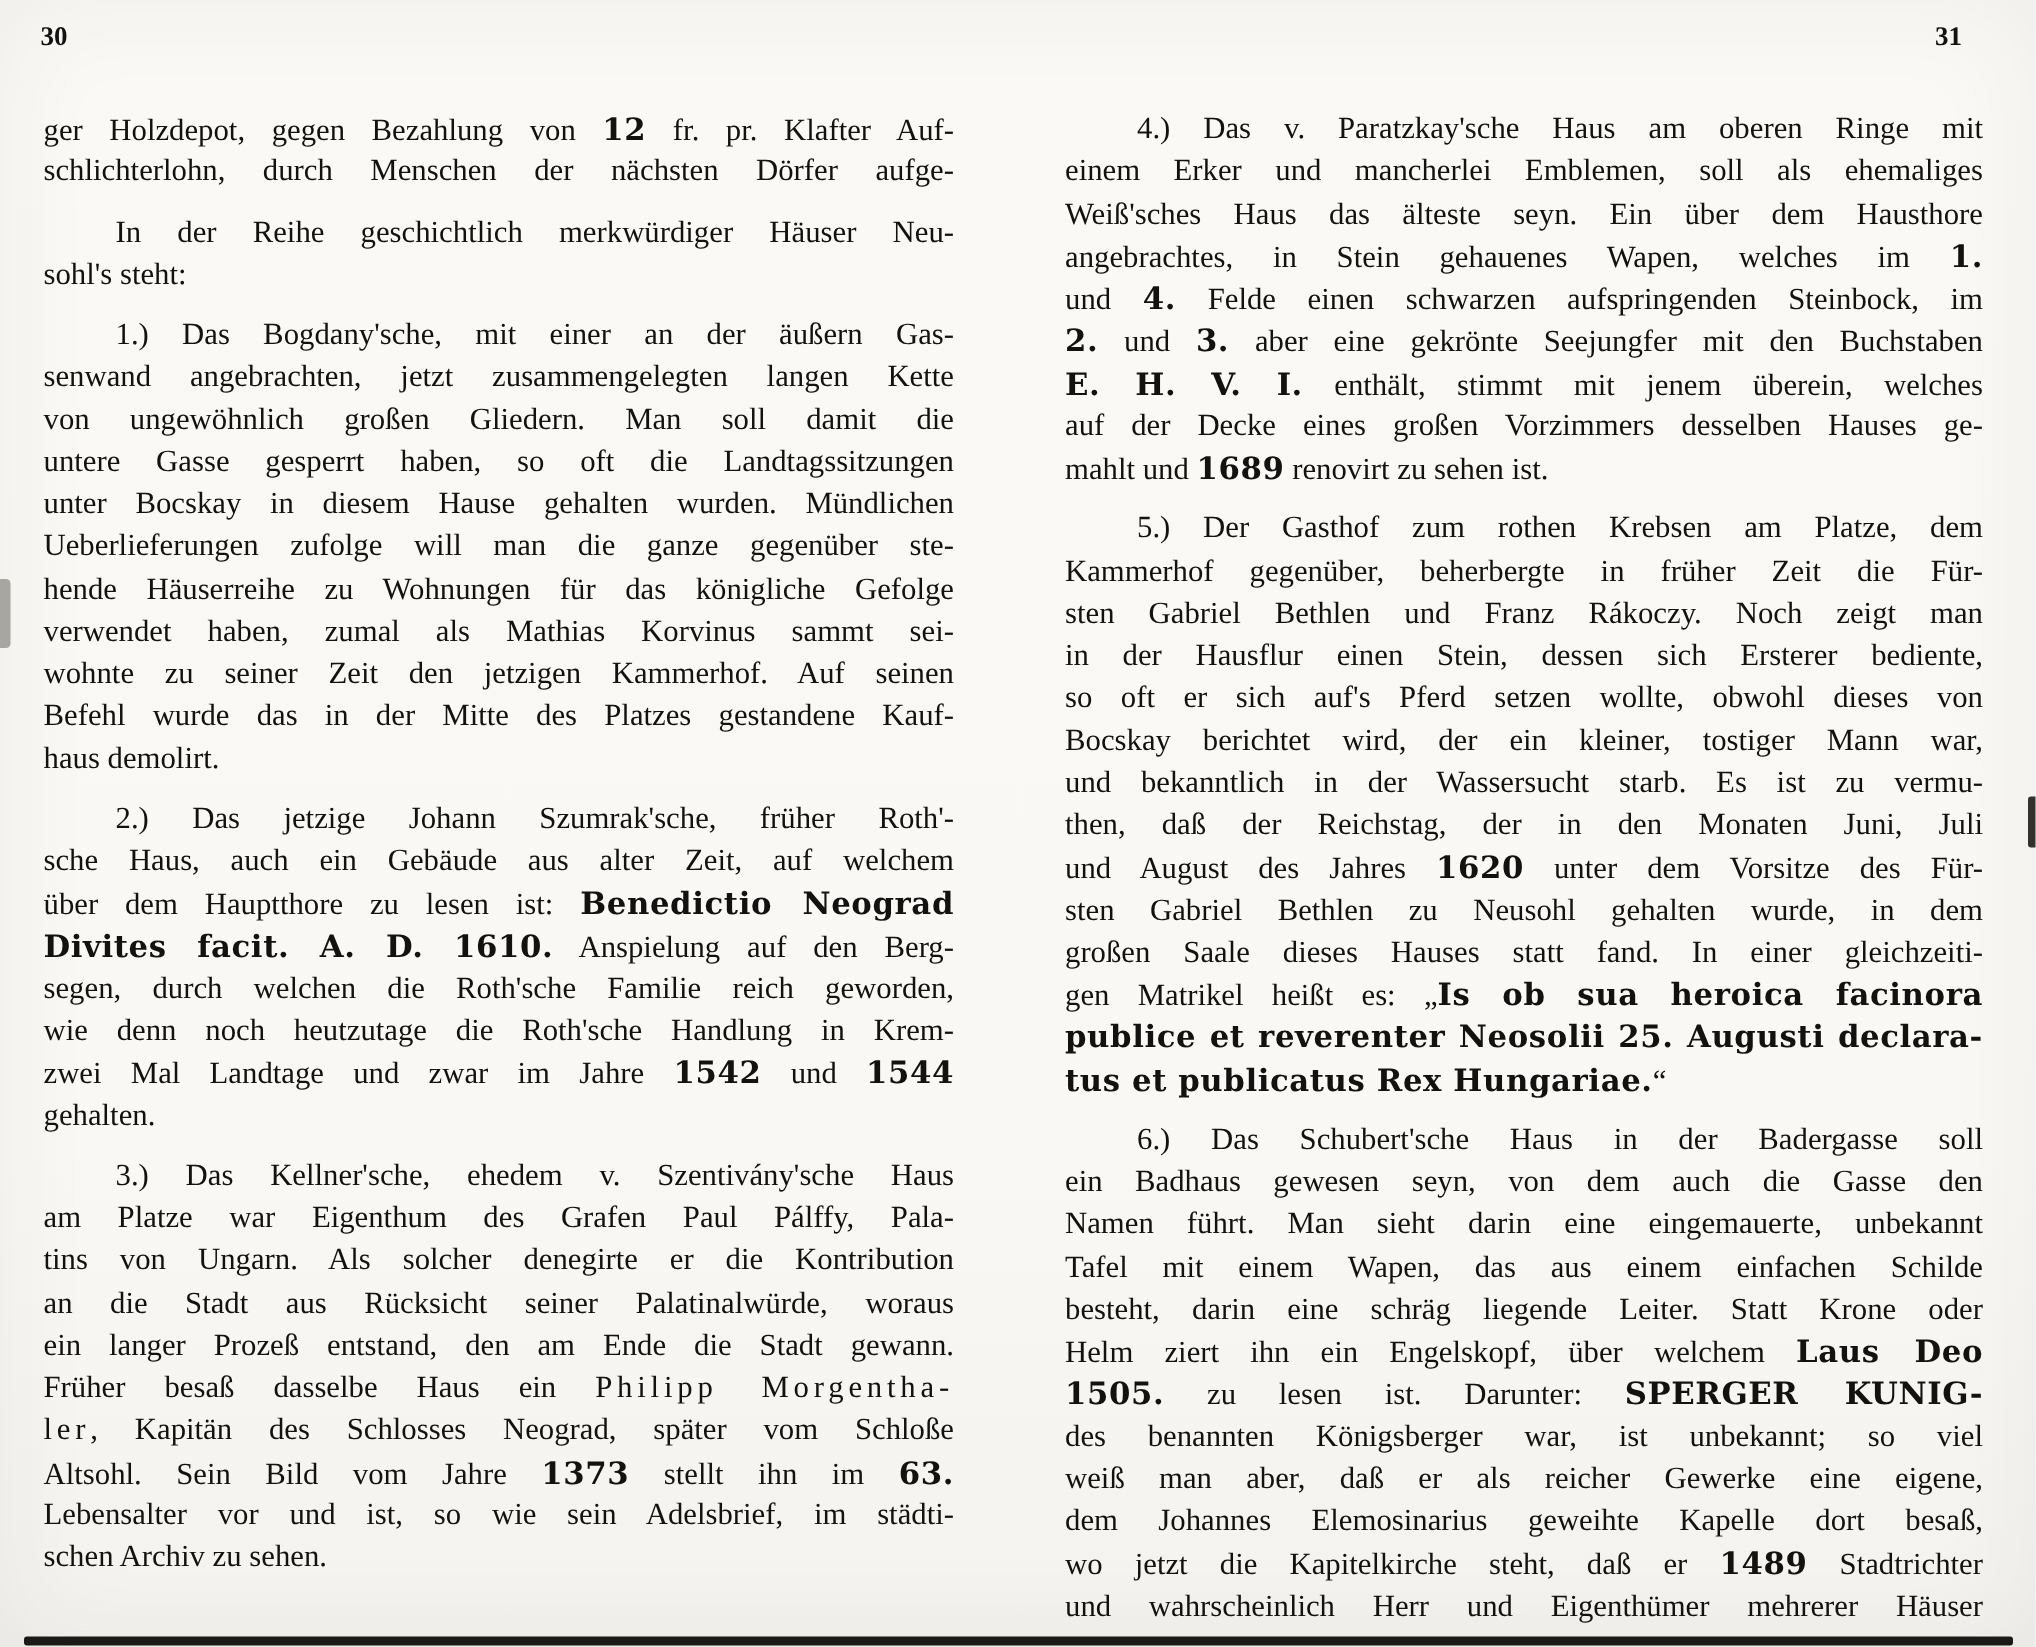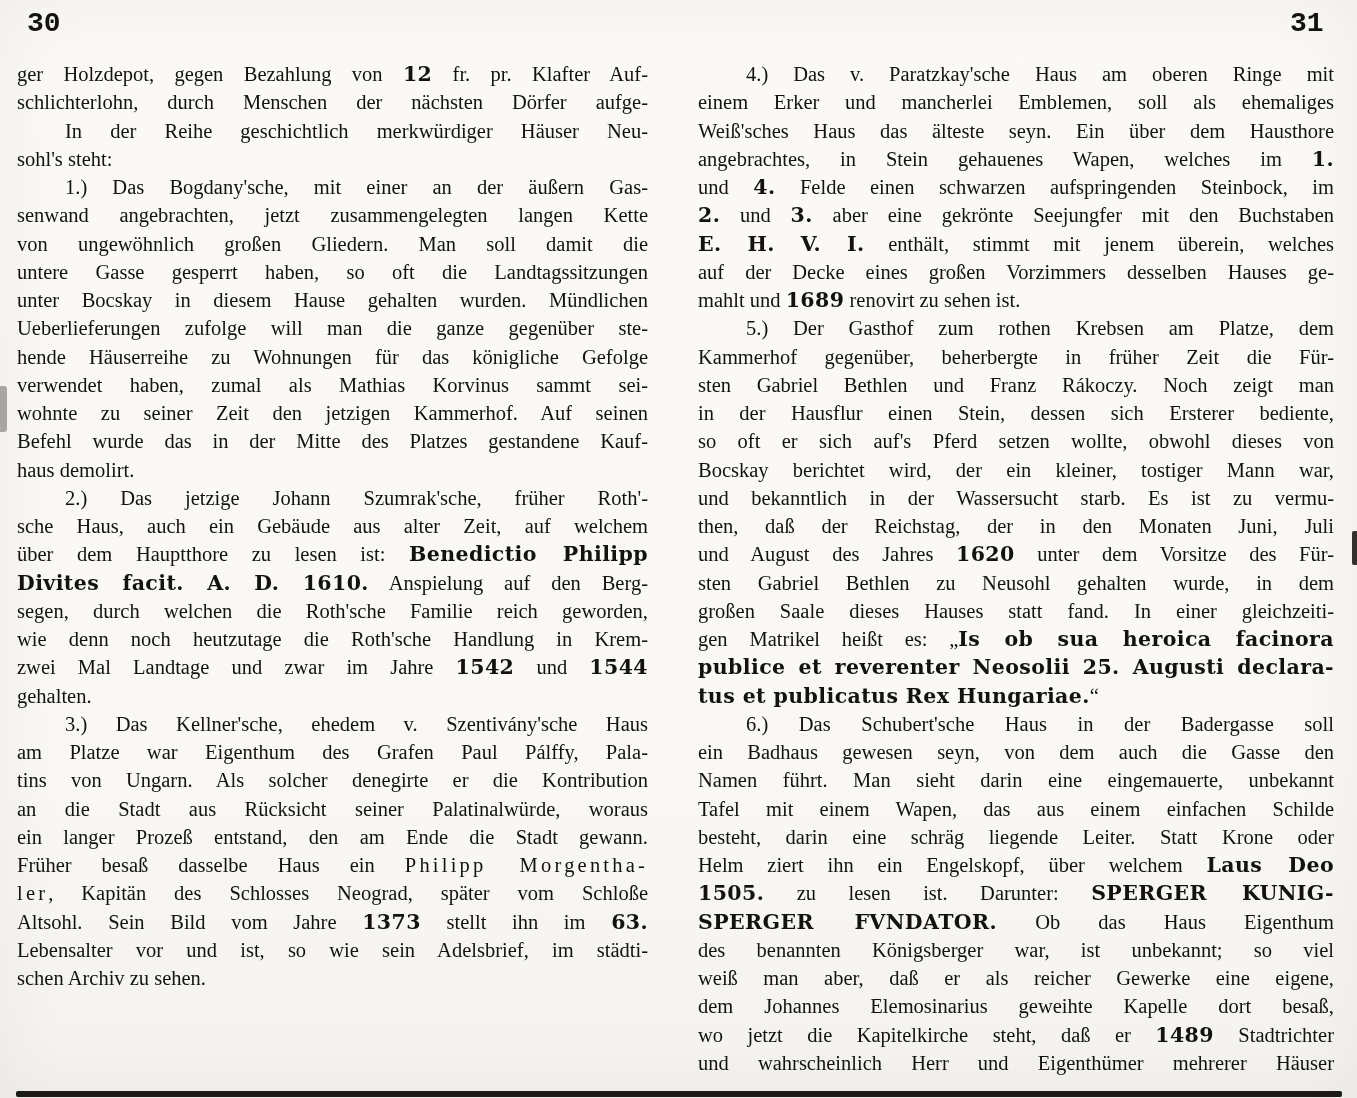--- a/index.html
+++ b/index.html
@@ -9,31 +9,31 @@
     background:linear-gradient(180deg,#faf9f6 0%,#f9f8f5 70%,#f3f2ee 100%);
     font-family:"Liberation Serif", serif;
     color:#131210;
   }
   .vignette{
     position:absolute;inset:0;pointer-events:none;
     box-shadow:inset 0 0 70px rgba(60,55,45,0.06);
   }
   .page-num{
     position:absolute;top:10px;
-    font-family:Liberation Mono, monospace;
-    font-weight:bold;font-size:28px;line-height:28px;
+    font-family:Liberation Serif, serif;
+    font-weight:bold;font-size:18px;line-height:28px;
   }
   .page-num.left{left:27px;}
   .page-num.right{left:1290px;width:52px;}
   .page{
     position:absolute;top:60px;
   }
   .page.left{left:17px;width:631px;}
   .page.right{left:698px;width:636px;}
-  .para{margin:0;padding:0;}
+  .para{margin:12px;padding:0;}
   .line{
     height:28.25px;line-height:28.25px;
     font-size:20.5px;
     text-align:justify;
     text-align-last:justify;
     white-space:nowrap;
     overflow:visible;
   }
   .line.last{text-align-last:left;}
   .line.indent{text-indent:48px;}
@@ -85,21 +85,21 @@
       <div class="line"><span>Ueberlieferungen zufolge will man die ganze gegenüber ste-</span></div>
       <div class="line"><span>hende Häuserreihe zu Wohnungen für das königliche Gefolge</span></div>
       <div class="line"><span>verwendet haben, zumal als Mathias Korvinus sammt sei-</span></div>
       <div class="line"><span>wohnte zu seiner Zeit den jetzigen Kammerhof. Auf seinen</span></div>
       <div class="line"><span>Befehl wurde das in der Mitte des Platzes gestandene Kauf-</span></div>
       <div class="line last"><span>haus demolirt.</span></div>
     </div>
     <div class="para">
       <div class="line indent"><span>2.) Das jetzige Johann Szumrak'sche, früher Roth'-</span></div>
       <div class="line"><span>sche Haus, auch ein Gebäude aus alter Zeit, auf welchem</span></div>
-      <div class="line"><span>über dem Hauptthore zu lesen ist: </span><span class="antiqua">Benedictio Philipp</span></div>
+      <div class="line"><span>über dem Hauptthore zu lesen ist: </span><span class="antiqua">Benedictio Neograd</span></div>
       <div class="line"><span class="antiqua">Divites facit. A. D. 1610.</span><span> Anspielung auf den Berg-</span></div>
       <div class="line"><span>segen, durch welchen die Roth'sche Familie reich geworden,</span></div>
       <div class="line"><span>wie denn noch heutzutage die Roth'sche Handlung in Krem-</span></div>
       <div class="line"><span>zwei Mal Landtage und zwar im Jahre </span><span class="antiqua">1542</span><span> und </span><span class="antiqua">1544</span></div>
       <div class="line last"><span>gehalten.</span></div>
     </div>
     <div class="para">
       <div class="line indent"><span>3.) Das Kellner'sche, ehedem v. Szentivány'sche Haus</span></div>
       <div class="line"><span>am Platze war Eigenthum des Grafen Paul Pálffy, Pala-</span></div>
       <div class="line"><span>tins von Ungarn. Als solcher denegirte er die Kontribution</span></div>
@@ -142,21 +142,20 @@
       <div class="line last"><span class="antiqua">tus et publicatus Rex Hungariae.</span><span>“</span></div>
     </div>
     <div class="para">
       <div class="line indent"><span>6.) Das Schubert'sche Haus in der Badergasse soll</span></div>
       <div class="line"><span>ein Badhaus gewesen seyn, von dem auch die Gasse den</span></div>
       <div class="line"><span>Namen führt. Man sieht darin eine eingemauerte, unbekannt</span></div>
       <div class="line"><span>Tafel mit einem Wapen, das aus einem einfachen Schilde</span></div>
       <div class="line"><span>besteht, darin eine schräg liegende Leiter. Statt Krone oder</span></div>
       <div class="line"><span>Helm ziert ihn ein Engelskopf, über welchem </span><span class="antiqua">Laus Deo</span></div>
       <div class="line"><span class="antiqua">1505.</span><span> zu lesen ist. Darunter: </span><span class="antiqua">SPERGER KUNIG-</span></div>
-      <div class="line"><span class="antiqua">SPERGER FVNDATOR.</span><span> Ob das Haus Eigenthum</span></div>
       <div class="line"><span>des benannten Königsberger war, ist unbekannt; so viel</span></div>
       <div class="line"><span>weiß man aber, daß er als reicher Gewerke eine eigene,</span></div>
       <div class="line"><span>dem Johannes Elemosinarius geweihte Kapelle dort besaß,</span></div>
       <div class="line"><span>wo jetzt die Kapitelkirche steht, daß er </span><span class="antiqua">1489</span><span> Stadtrichter</span></div>
       <div class="line"><span>und wahrscheinlich Herr und Eigenthümer mehrerer Häuser</span></div>
     </div>
   </div>
 
 <div class="artifact bottom-bar"></div>
 <div class="artifact left-smudge"></div>

